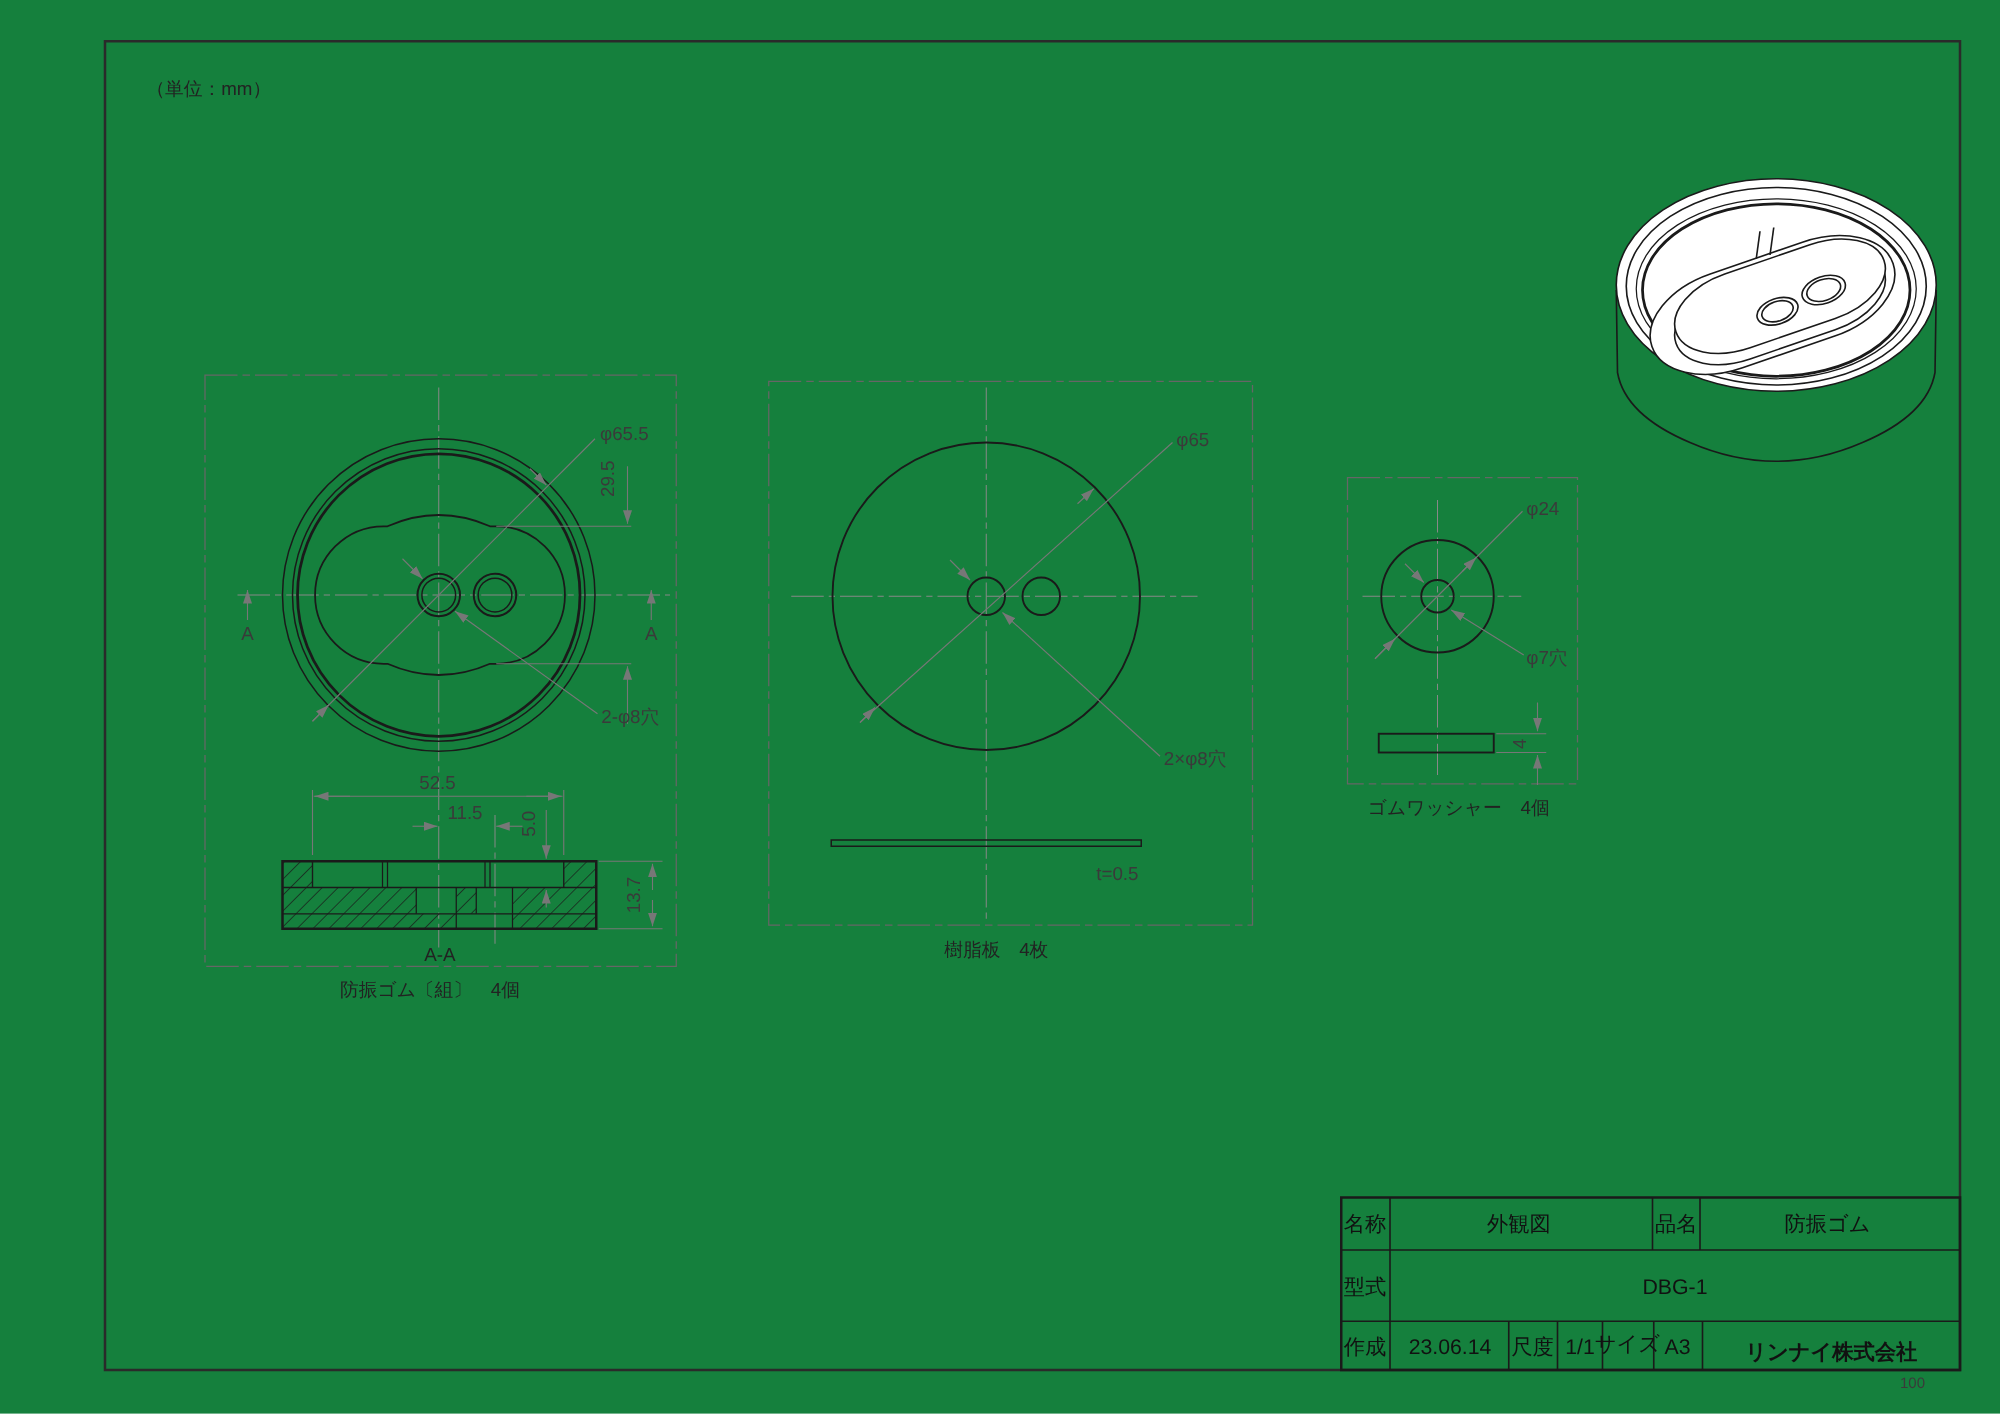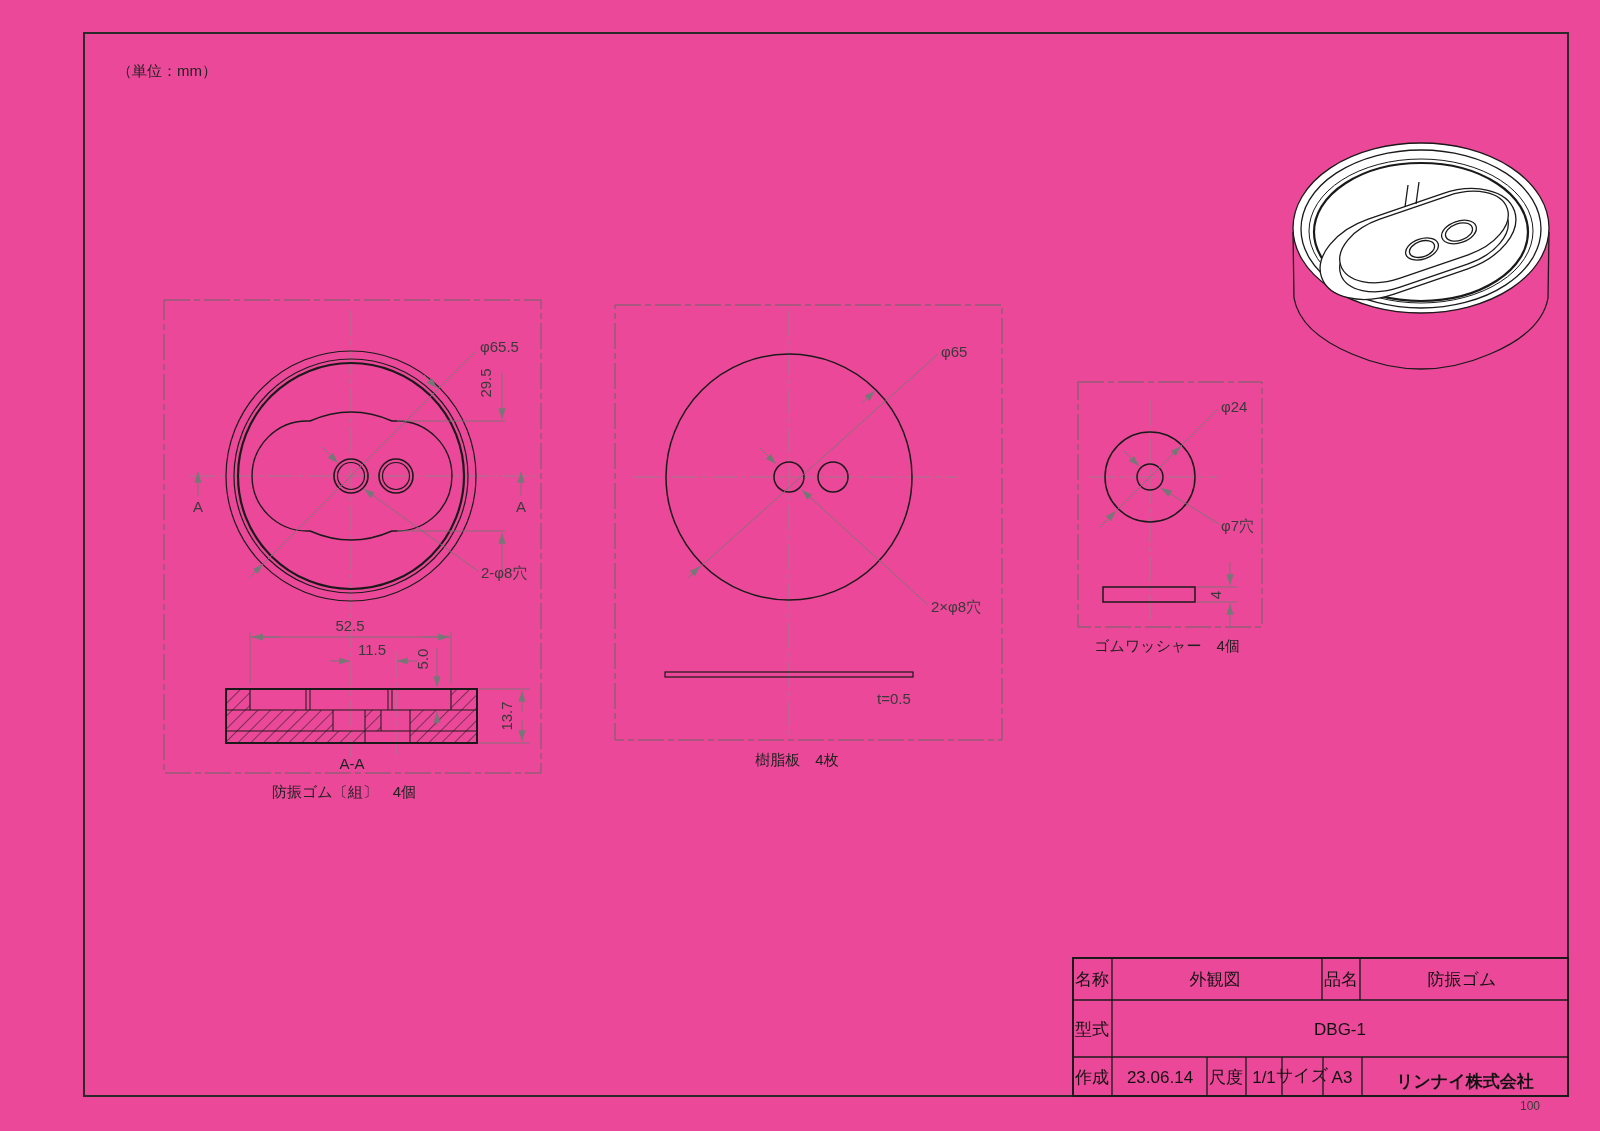--- a/index.html
+++ b/index.html
@@ -1,16 +1,16 @@
 <!DOCTYPE html>
 <html><head>
 <meta charset="utf-8">
 <style>
   html,body{margin:0;padding:0;background:#ffffff;}
-  .page{position:relative;width:1600px;height:1131px;background:#ec4899;overflow:hidden;
+  .page{position:relative;width:1600px;height:1131px;background:#15803d;overflow:hidden;
         font-family:"Liberation Sans",sans-serif;}
   svg{position:absolute;left:0;top:0;}
   text{fill:#3a3a3a;font-family:"Liberation Sans",sans-serif;}
   .obj{stroke:#1a1a1a;fill:none;}
   .dimln{stroke:#777;stroke-width:0.9;fill:none;}
   .ctr{stroke:#888;stroke-width:0.8;fill:none;stroke-dasharray:26 4 5 4;}
   .phantom{stroke:#666;stroke-width:1;fill:none;stroke-dasharray:26 4 6 4;}
   .dimtxt{font-size:15px;fill:#3a3a3a;}
   .captxt{font-size:15px;fill:#222;}
   .tbl{stroke:#1a1a1a;fill:none;}

